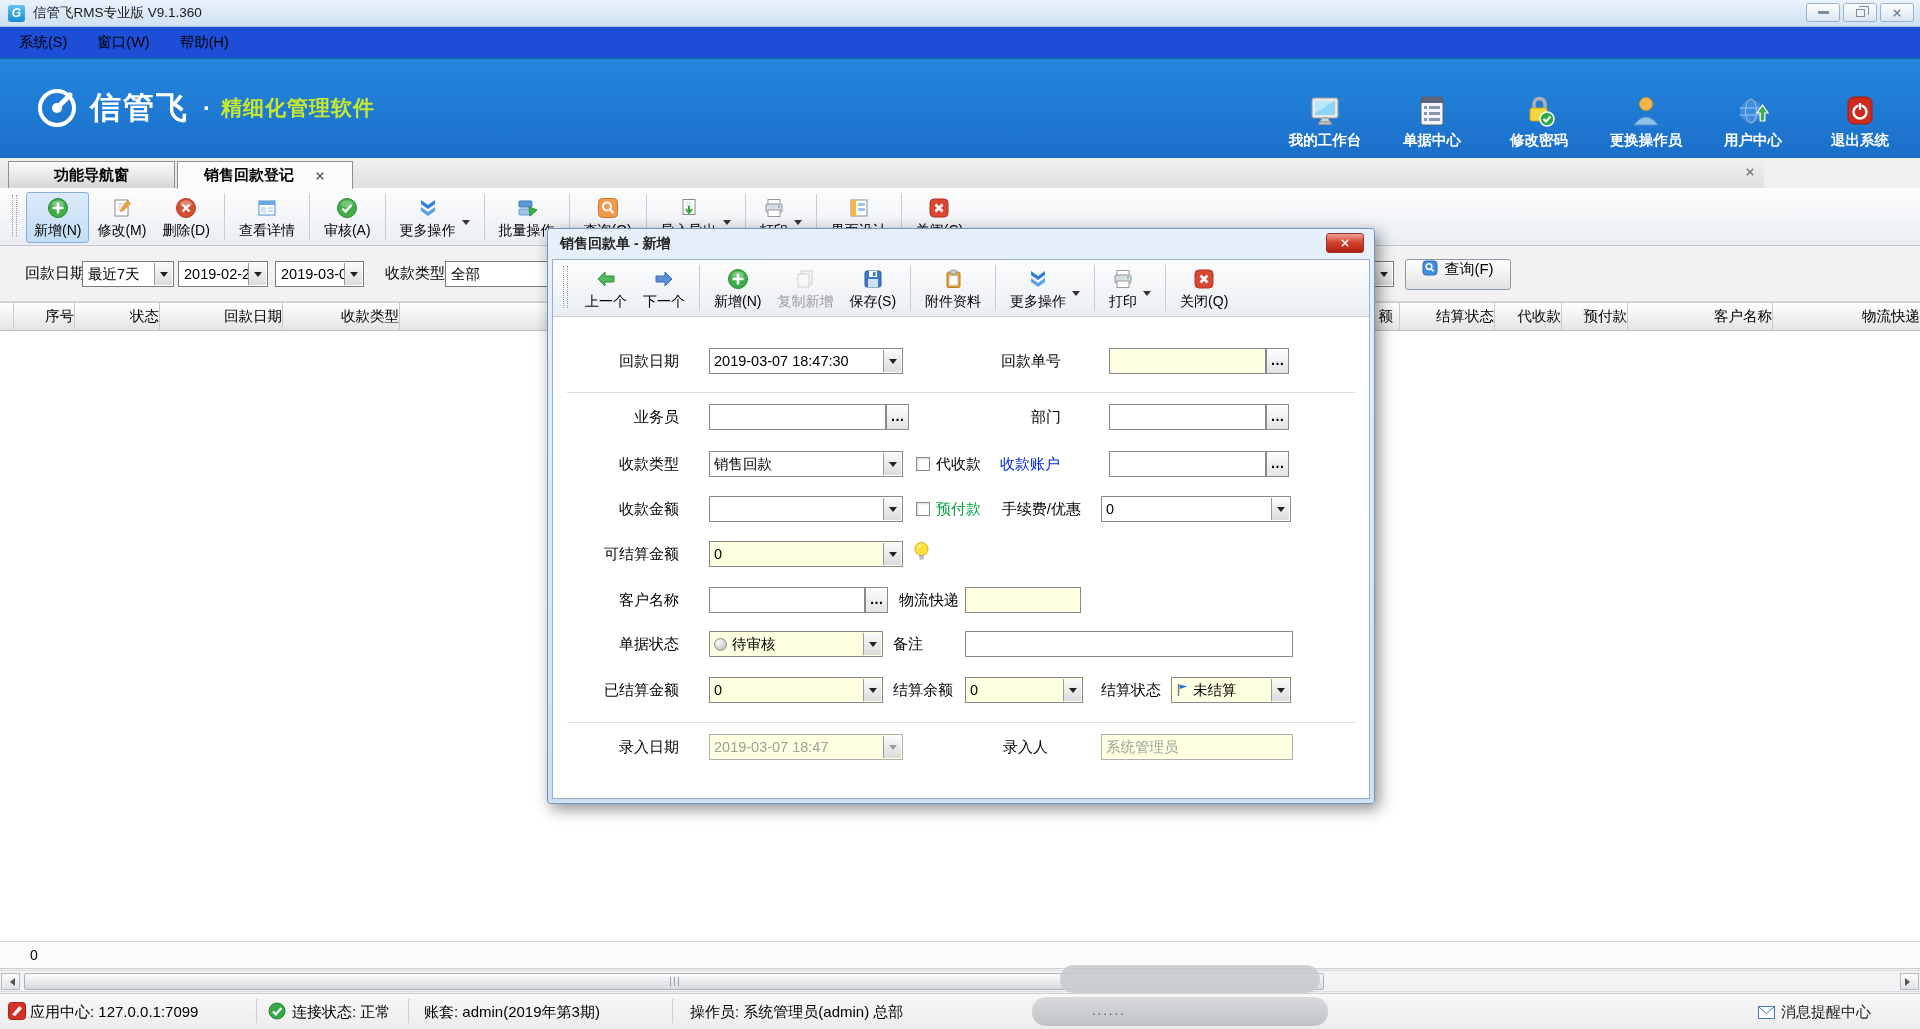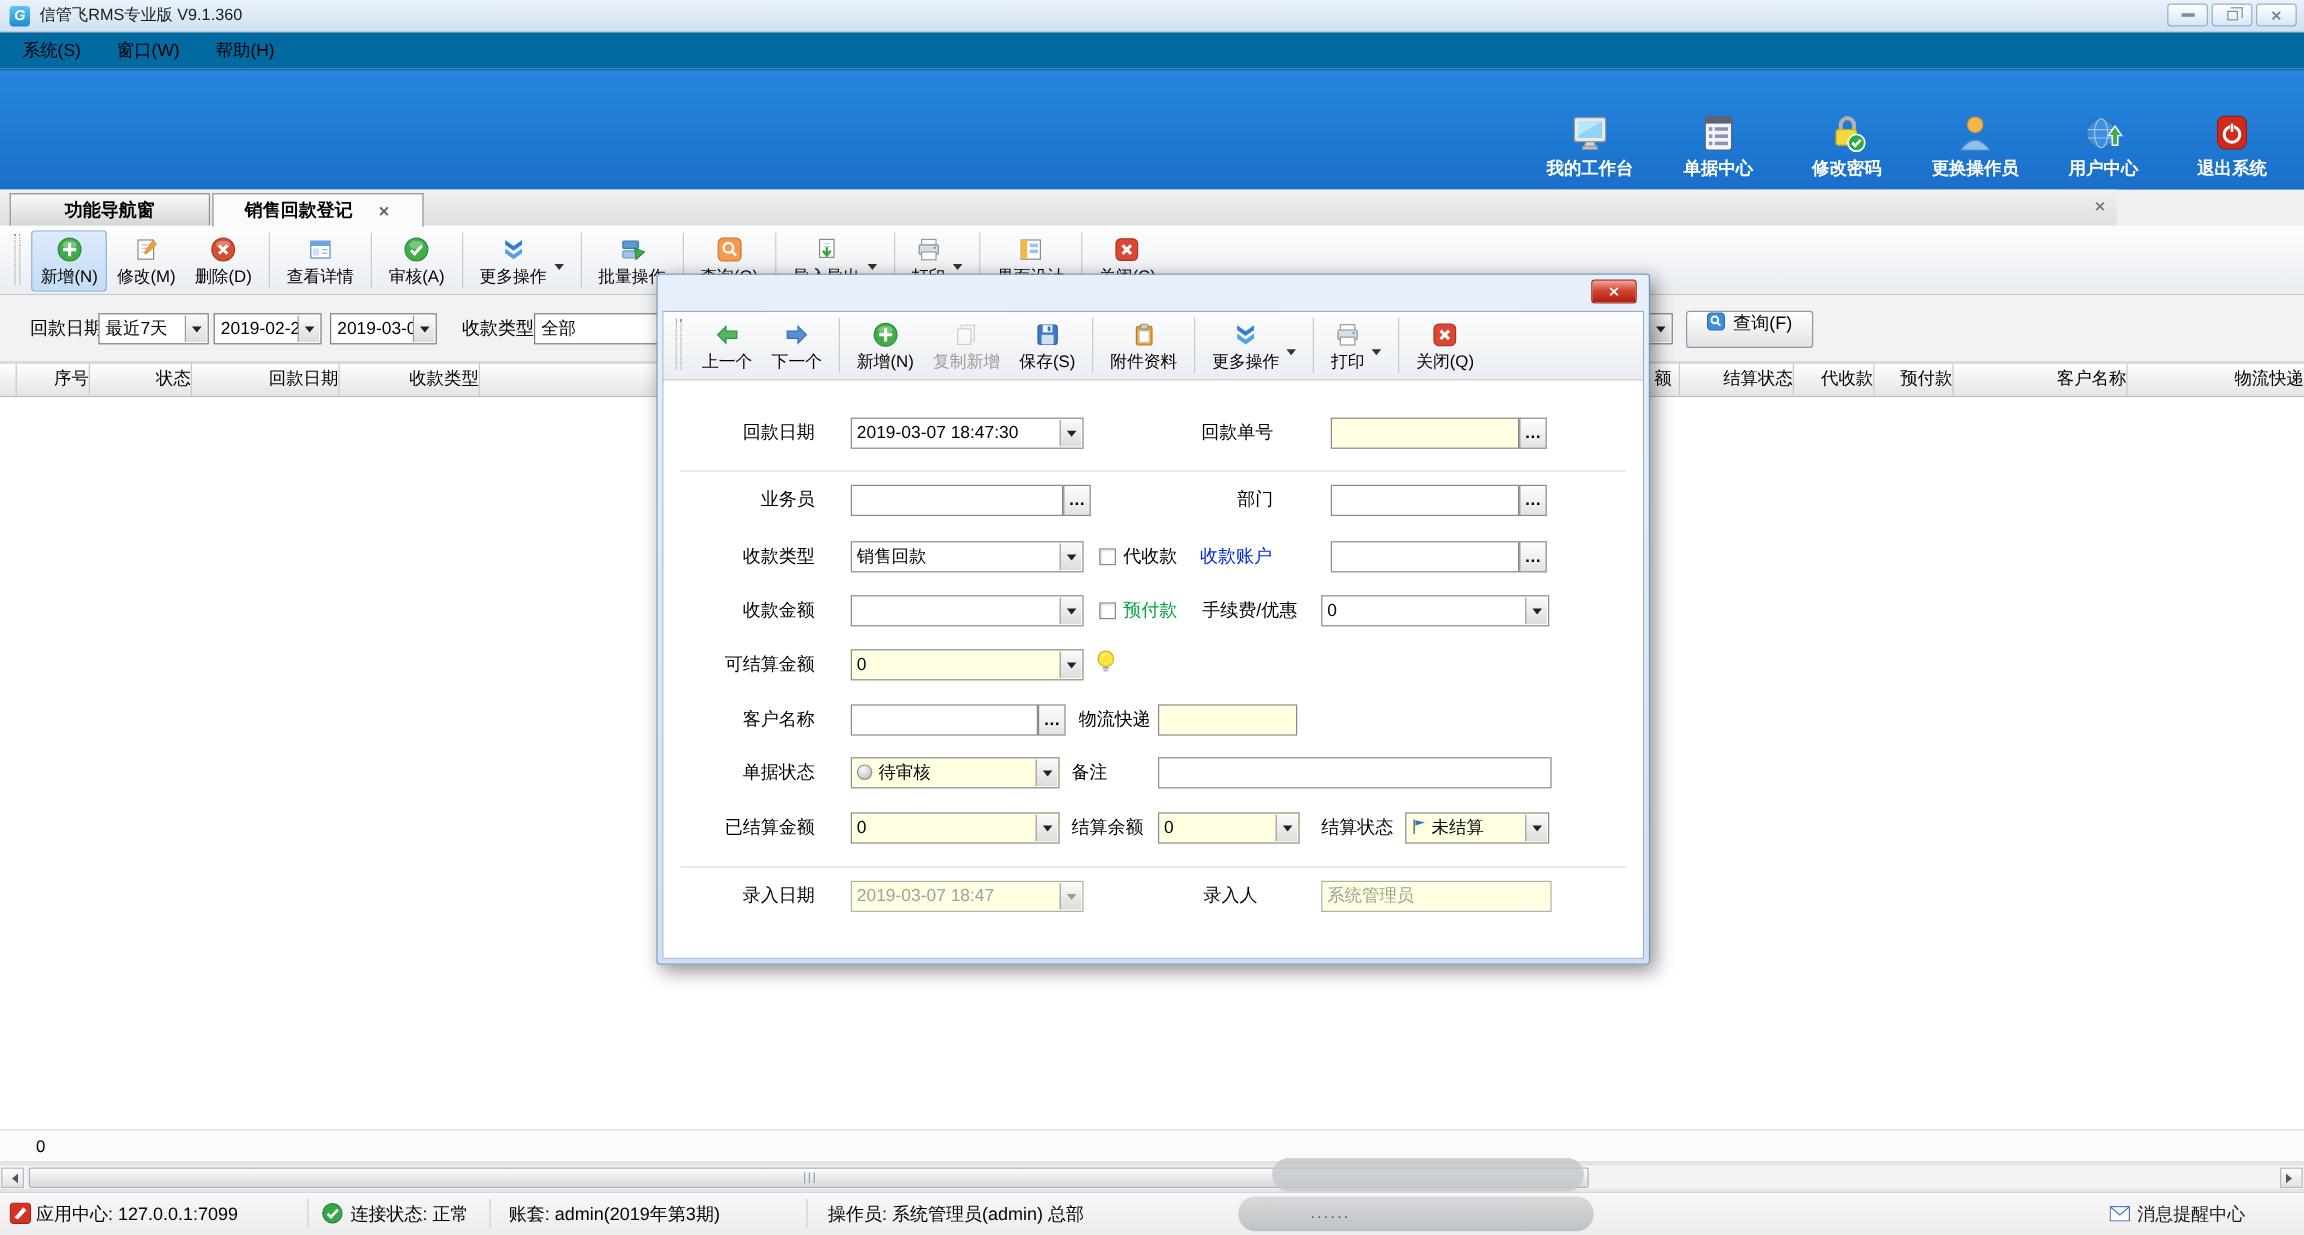--- a/index.html
+++ b/index.html
@@ -15,21 +15,21 @@
   .min-glyph{width:11px;height:3px;background:#7a8ea6}
   .restore-glyph{width:9px;height:8px;border:1.5px solid #7a8ea6;position:relative;background:#eef4fa}
   .restore-glyph::before{content:"";position:absolute;left:2px;top:-4px;width:9px;height:8px;border:1.5px solid #7a8ea6;border-left:none;border-bottom:none}
   .xmark{position:relative;width:12px;height:12px;display:inline-block}
   .xmark::before,.xmark::after{content:"";position:absolute;left:5px;top:0;width:2px;height:12px;background:currentColor}
   .xmark::before{transform:rotate(45deg)}
   .xmark::after{transform:rotate(-45deg)}
   .xs{transform:scale(.75)}
 
   
-  .menubar{position:absolute;left:0;top:27px;width:1920px;height:30px;background:#0369a1;display:flex;align-items:center;padding-left:4px;font-size:14.5px}
+  .menubar{position:absolute;left:0;top:27px;width:1920px;height:30px;background:#1d4ed8;display:flex;align-items:center;padding-left:4px;font-size:14.5px}
   .menu-item{padding:5px 15px}
 
   
   .banner{position:absolute;left:0;top:57px;width:1920px;height:101px;background:linear-gradient(#2586de,#1a6fc9);border-top:2px solid #1261b4}
   .brand-row{position:absolute;left:34px;top:26px;display:flex;align-items:center}
   .brand-name{color:#fff;font-size:31px;font-weight:bold;letter-spacing:2px;margin-left:10px}
   .brand-dot{color:#fff;font-size:24px;font-weight:bold;margin:0 10px 0 14px}
   .brand-slogan{color:#c8e82e;font-size:21px;font-weight:bold;letter-spacing:1px}
   .bn-act{position:absolute;top:33px;width:92px;text-align:center;cursor:default}
   .bn-act .bn-icon{height:36px;display:flex;align-items:flex-end;justify-content:center}
@@ -128,20 +128,30 @@
   </div>
 </div>
 
 <div class="menubar">
   <div class="menu-item">系统(S)</div>
   <div class="menu-item">窗口(W)</div>
   <div class="menu-item">帮助(H)</div>
 </div>
 
 <div class="banner">
+  <div class="brand-row">
+    <svg width="46" height="46" viewBox="0 0 46 46">
+      <circle cx="23" cy="23" r="17" fill="none" stroke="#ffffff" stroke-width="4"></circle>
+      <path d="M23 23 L36 10" stroke="#ffffff" stroke-width="5" stroke-linecap="round"></path>
+      <circle cx="23" cy="23" r="5" fill="#ffffff"></circle>
+    </svg>
+    <span class="brand-name">信管飞</span>
+    <span class="brand-dot">·</span>
+    <span class="brand-slogan">精细化管理软件</span>
+  </div>
 
   <div class="bn-act" style="left:1279px">
     <div class="bn-icon">
       <svg width="34" height="34" viewBox="0 0 34 34">
           <rect x="4" y="4" width="26" height="20" rx="2" fill="#e9e9e9" stroke="#9a9a9a"></rect>
           <rect x="7" y="7" width="20" height="14" fill="#8fd4f5"></rect>
           <path d="M7 7 L27 7 7 19 Z" fill="#c3ecfc" opacity=".8"></path>
           <path d="M14 24 h6 l2 4 h-10 Z" fill="#d2d2d2" stroke="#9a9a9a"></path>
           <rect x="11" y="28" width="12" height="2.5" fill="#c2c2c2" stroke="#9a9a9a"></rect>
         </svg>
@@ -487,20 +497,23 @@
   <span class="st-icon" style="left:1758px;top:11px">
     <svg width="17" height="13" viewBox="0 0 17 13">
         <rect x="0.5" y="0.5" width="16" height="12" fill="#fdfdfd" stroke="#4a78c0"></rect>
         <path d="M1 1 L8.5 7.5 L16 1" stroke="#4a78c0" fill="none"></path>
       </svg>
   </span>
   <span class="msg-link">消息提醒中心</span>
 </div>
 
 <div class="dialog">
+  <div class="dlg-title">
+    <span>销售回款单 - 新增</span>
+  </div>
   <div class="dlg-close">
       <span class="xmark xs"></span>
     </div>
 
   <div class="dlg-inner">
 
     <div class="dlg-toolbar">
       <div class="tb-handle"></div>
 
       <div class="tb-btn">

